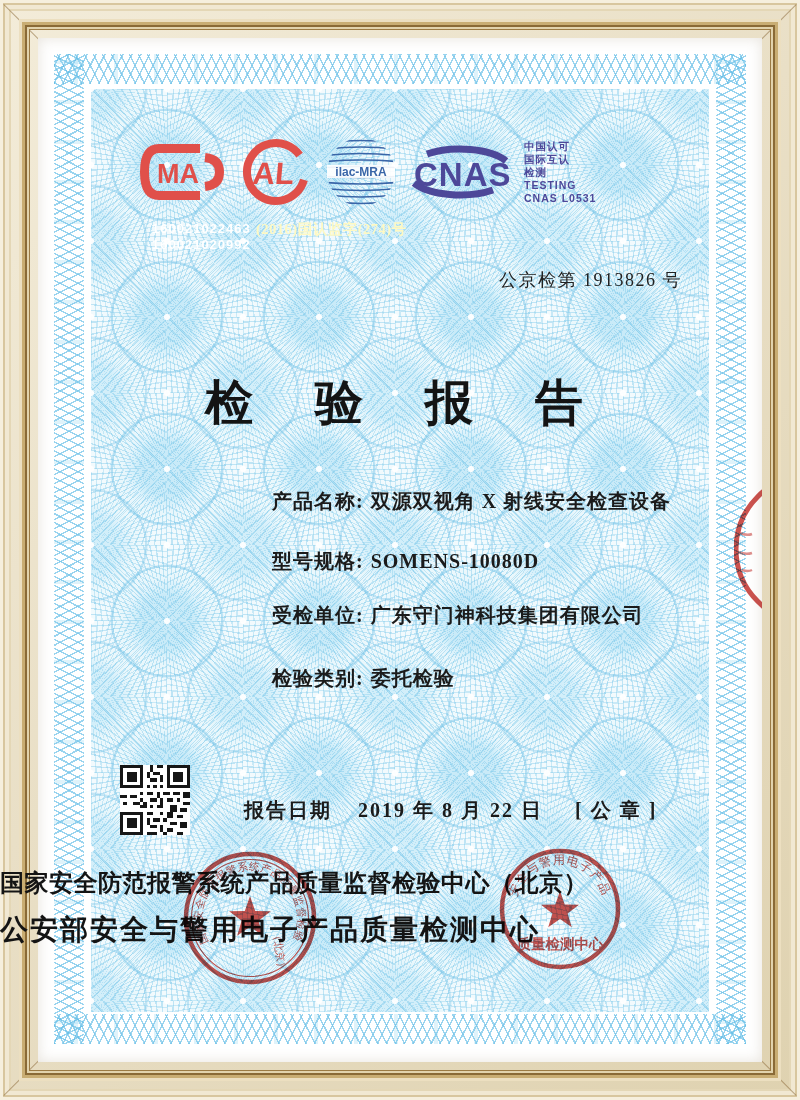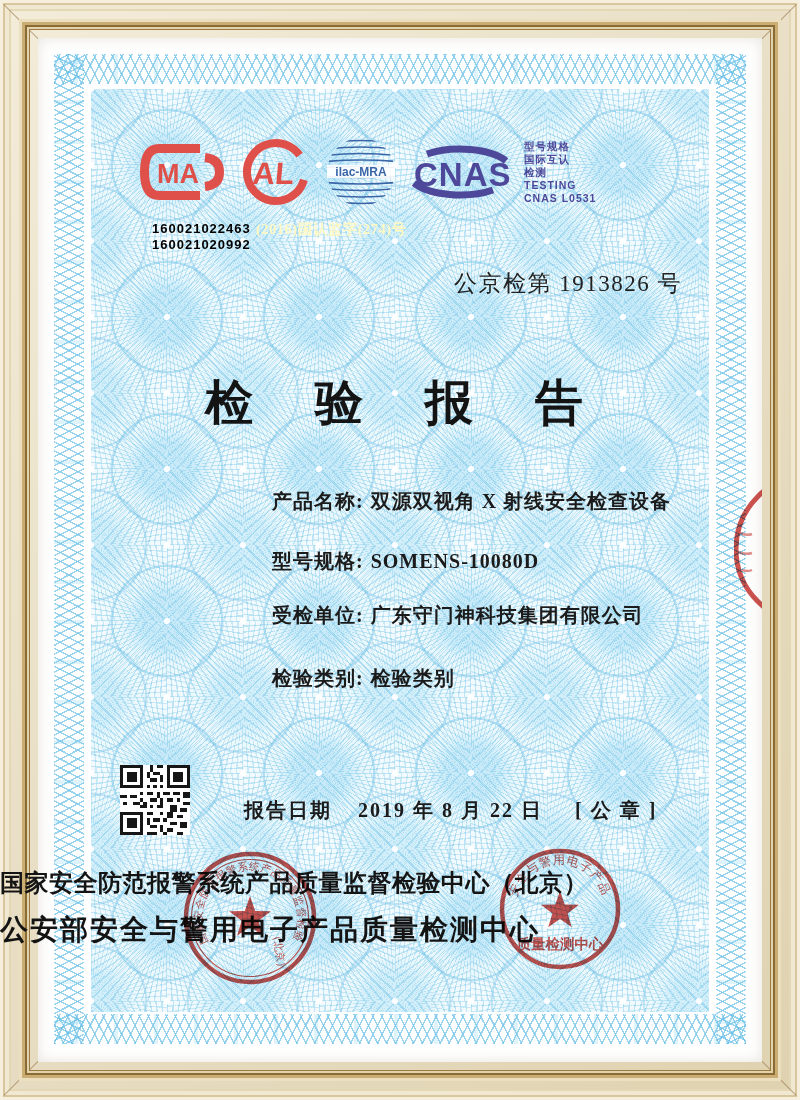--- a/index.html
+++ b/index.html
@@ -40,24 +40,24 @@
       repeating-conic-gradient(rgba(114,196,232,.32) 0deg 1.1deg,rgba(255,255,255,0) 1.1deg 4.5deg),
       radial-gradient(circle,rgba(150,216,242,.45) 0 26px,rgba(190,232,248,.22) 42px,rgba(255,255,255,0) 64px),
       radial-gradient(circle,rgba(150,216,242,.35) 0 26px,rgba(190,232,248,.18) 42px,rgba(255,255,255,0) 64px);
     background-size:76px 76px,152px 152px,152px 152px,152px 152px,152px 152px,152px 152px,152px 152px;
     background-position:38px 38px,0 0,76px 76px,0 0,76px 76px,0 0,76px 76px;}
   
   .abs{position:absolute;}
   .logos-row{left:138px;top:134px;display:flex;align-items:center;gap:15px;}
   .cnas-side{font-family:"Liberation Sans","DejaVu Sans",sans-serif;font-size:10.5px;line-height:13px;
     color:#4d4899;font-weight:bold;letter-spacing:1px;}
-  .license-numbers{left:152px;top:221px;color:#000000;font-family:"Liberation Sans","DejaVu Sans",sans-serif;
+  .license-numbers{left:152px;top:221px;color:#ffffff;font-family:"Liberation Sans","DejaVu Sans",sans-serif;
     font-weight:bold;font-size:13px;line-height:16px;letter-spacing:1px;}
   .license-ref{left:256px;top:220px;color:#fef9c3;font-weight:bold;font-size:14.5px;letter-spacing:.5px;}
-  .report-no{top:268px;right:118px;color:#222;font-size:23px;letter-spacing:1.5px;}
+  .report-no{top:268px;right:118px;color:#222;font-size:18px;letter-spacing:1.5px;}
   .title{top:371px;left:0;right:12px;text-align:center;color:#141414;font-size:48px;font-weight:bold;
     letter-spacing:62px;padding-left:62px;white-space:nowrap;}
   .field{left:272px;color:#1b1b1b;font-size:20px;font-weight:bold;letter-spacing:1px;white-space:nowrap;}
   .f0{top:488px;} .f1{top:548px;} .f2{top:573px;margin-top:29px;} .f3{top:665px;}
   .field .val{margin-left:7px;}
   .qr{left:120px;top:763px;width:70px;height:74px;}
   .date-line{left:212px;top:797px;color:#1b1b1b;font-size:20px;font-weight:bold;letter-spacing:2px;white-space:nowrap;padding-left:32px;}
   .date-line .dt{margin-left:26px;} .date-line .seal{margin-left:32px;}
   .org{left:0;right:0;color:#141414;font-weight:bold;white-space:nowrap;}
   .org1{top:867px;font-size:24px;letter-spacing:.5px;}
@@ -119,21 +119,21 @@
       </g>
       <rect x="1" y="31" width="68" height="13" fill="#ffffff" opacity="0.92"></rect>
       <text x="35" y="42" text-anchor="middle" font-size="12" font-weight="bold" fill="#3a66a8" font-family="Liberation Sans,DejaVu Sans,sans-serif">ilac-MRA</text>
     </svg>
     <svg width="98" height="64" viewBox="0 0 98 64">
       <path d="M16 14 A52 22 0 0 1 95 21" stroke="#4d4899" stroke-width="7" fill="none"></path>
       <path d="M82 50 A52 22 0 0 1 3 43" stroke="#4d4899" stroke-width="7" fill="none"></path>
       <text x="3" y="46" font-size="33" font-weight="bold" fill="#4d4899" letter-spacing="1" font-family="Liberation Sans,DejaVu Sans,sans-serif">CNAS</text>
     </svg>
     <div class="cnas-side">
-      <div>型号规格</div>
+      <div>中国认可</div>
       <div>国际互认</div>
       <div>检测</div>
       <div>TESTING</div>
       <div>CNAS L0531</div>
     </div>
   </div>
 
   <div class="abs license-numbers">
     <div>160021022463</div>
     <div>160021020992</div>
@@ -147,21 +147,21 @@
   <div class="abs field f0">
     <span>产品名称:</span><span class="val">双源双视角 X 射线安全检查设备</span>
   </div>
   <div class="abs field f1">
     <span>型号规格:</span><span class="val">SOMENS-10080D</span>
   </div>
   <div class="abs field f2">
     <span>受检单位:</span><span class="val">广东守门神科技集团有限公司</span>
   </div>
   <div class="abs field f3">
-    <span>检验类别:</span><span class="val">检验类别</span>
+    <span>检验类别:</span><span class="val">委托检验</span>
   </div>
 
   <svg class="abs qr" viewBox="0 0 21 21" shape-rendering="crispEdges">
     <rect x="0" y="0" width="21" height="21" fill="#ffffff"></rect>
     <path fill="#161616" fill-rule="evenodd" d="
       M0 0h7v7H0z M1 1v5h5V1z M2 2h3v3H2z
       M14 0h7v7h-7z M15 1v5h5v-5z M16 2h3v3h-3z
       M0 14h7v7H0z M1 15v5h5v-5z M2 16h3v3H2z
       M8 6h1v1H8z M10 6h1v1h-1z M12 6h1v1h-1z M6 8h1v1H6z M6 10h1v1H6z M6 12h1v1H6z
       M9 0h1v2H9z M11 0h2v1h-2z M8 2h1v2H8z M10 2h2v1h-2z M12 3h1v2h-1z M9 4h2v1H9z

